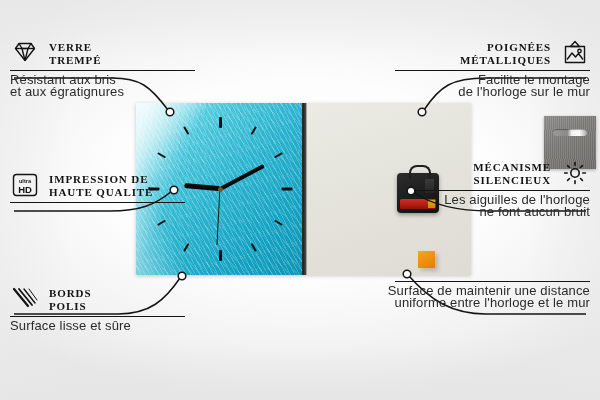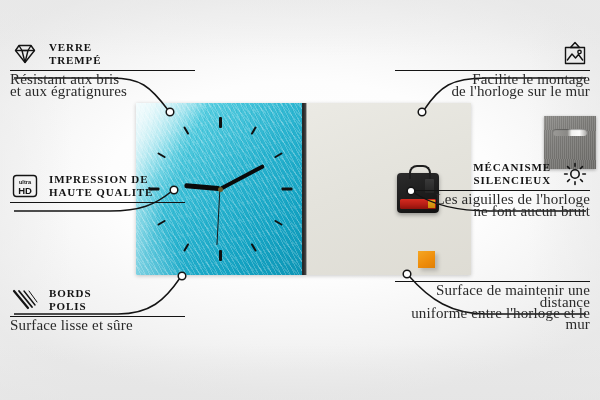--- a/index.html
+++ b/index.html
@@ -88,24 +88,24 @@
   .feature.right{right:10px;text-align:right;}
   .f-head{display:flex;align-items:center;gap:9px;}
   .feature.right .f-head{justify-content:flex-end;}
   .f-title{
     font-family:"Liberation Serif", serif;
     font-weight:bold;font-size:11px;line-height:12.5px;
     letter-spacing:.9px;color:#131313;text-transform:uppercase;
   }
   .f-rule{height:1.4px;background:#141414;margin:3px 0 3px 0;}
   .f-desc{
-    font-family:Liberation Serif, serif;
-    font-size:15px;line-height:11.2px;color:#2a2a2a;letter-spacing:.15px;
-  }
-  .f-icon{flex:0 0 auto;width:30px;height:27px;display:flex;align-items:center;justify-content:center;}
+    font-family:Liberation Sans, sans-serif;
+    font-size:13px;line-height:11.2px;color:#2a2a2a;letter-spacing:.15px;
+  }
+  .f-icon{flex:0 0 auto;width:30px;height:27px;display:flex;align-items:flex-start;justify-content:center;}
   .f-icon svg{display:block;}
 
   #f-verre{top:40px;}
   #f-verre .f-rule{width:185px;}
   #f-impression{top:172px;}
   #f-impression .f-rule{width:175px;}
   #f-bords{top:286px;}
   #f-bords .f-rule{width:175px;}
   #f-poignees{top:40px;}
   #f-poignees .f-rule{width:195px;margin-left:auto;}
@@ -238,20 +238,24 @@
       </span>
     </div>
     <div class="f-rule"></div>
     <div class="f-desc">
       <span>Surface lisse et sûre</span>
     </div>
   </div>
 
   <div class="feature right" id="f-poignees">
     <div class="f-head">
+      <span class="f-title">
+        <span>POIGNÉES</span><br>
+        <span>MÉTALLIQUES</span>
+      </span>
       <span class="f-icon">
         <svg width="28" height="26" viewBox="0 0 28 26">
           <g fill="none" stroke="#141414" stroke-width="1.4" stroke-linejoin="round">
             <path d="M14,1.5 L9.5,6.5 L18.5,6.5 Z"></path>
             <rect x="4.5" y="6.5" width="19" height="16"></rect>
             <path d="M6,19.5 L11,13 L14.5,17 L17.5,13.5 L22,19.5"></path>
             <circle cx="18.5" cy="11" r="1.7"></circle>
           </g>
         </svg>
       </span>

